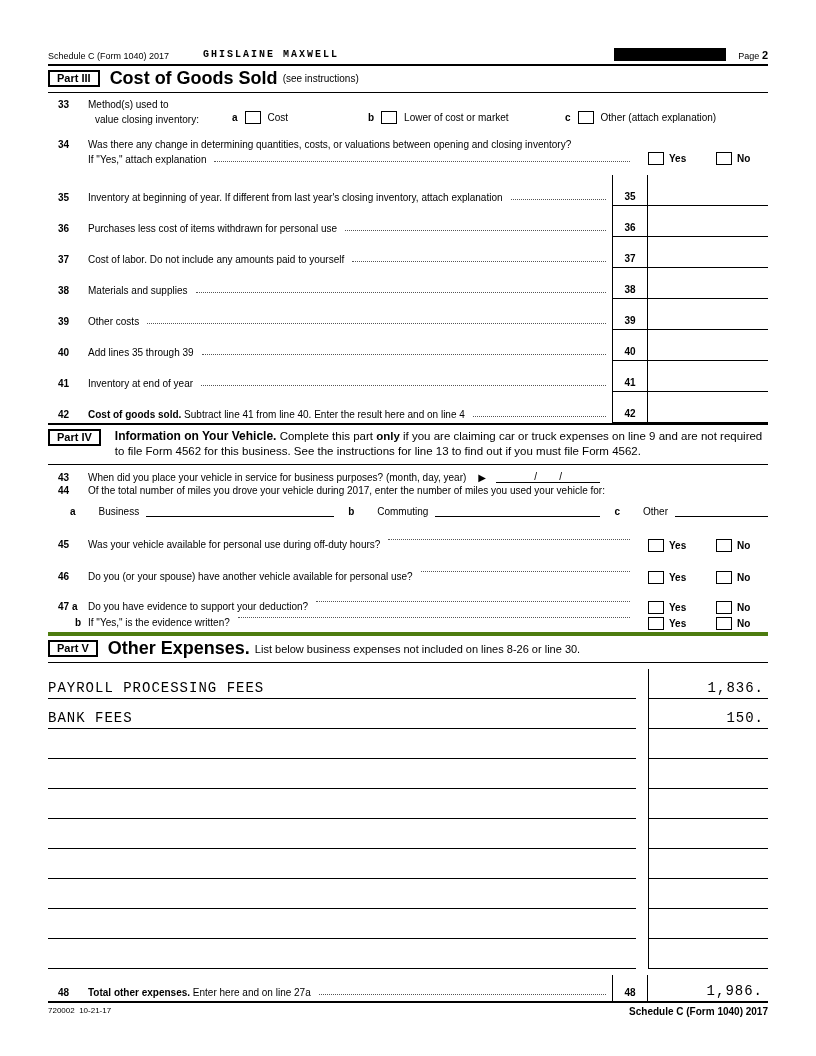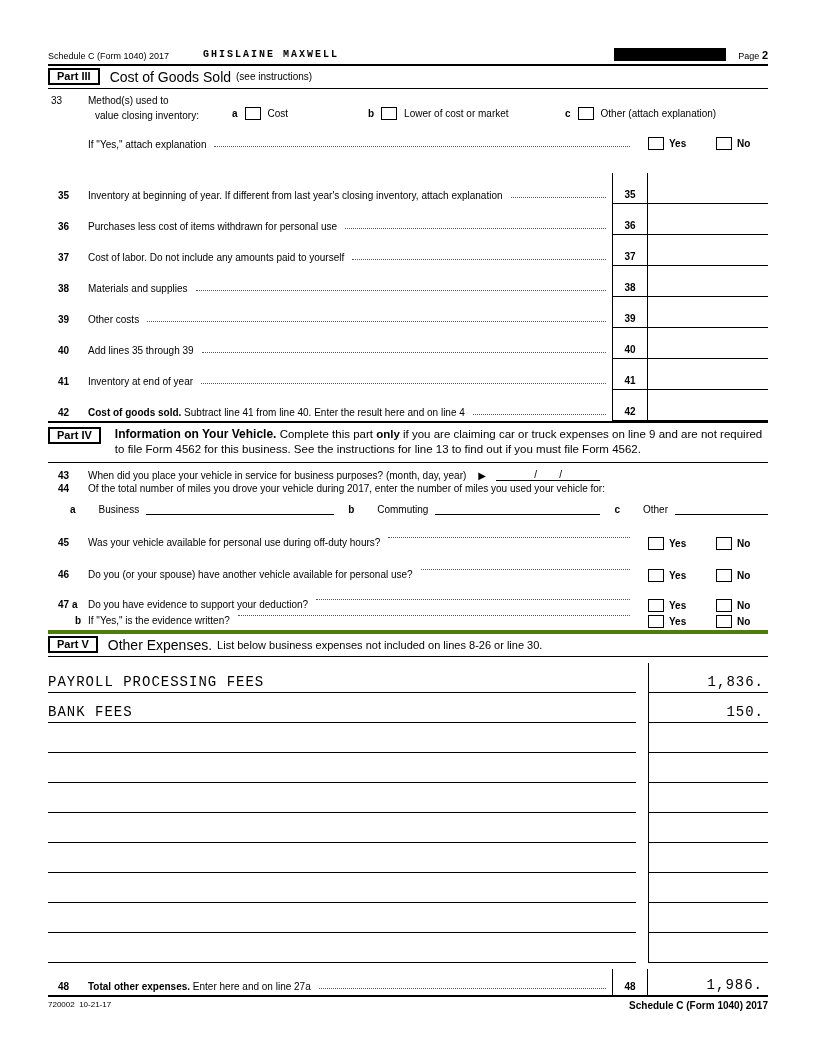--- a/index.html
+++ b/index.html
@@ -15,38 +15,38 @@
   .hdr-formid { font-size:9px; }
   .hdr-name { font-family:"Liberation Mono","DejaVu Sans Mono",monospace; font-size:10px; font-weight:bold; letter-spacing:2px; margin-left:34px; line-height:12px; }
   .hdr-redact { width:112px; height:13px; background:#000; margin-left:auto; }
   .hdr-page { font-size:9px; margin-left:12px; white-space:nowrap; }
   .hdr-page b { font-size:11px; }
 
   
   .part-bar { display:flex; align-items:center; border-bottom:1px solid #000; padding:2px 0 3px; }
   .part-bar.topline { border-top:4px solid #4d7c0f; }
   .badge { border:2px solid #000; font-weight:bold; font-size:11px; padding:0 7px 1px; margin-right:10px; flex:none; }
-  .pt-title { font-weight:normal; font-size:14px; }
+  .pt-title { font-weight:bold; font-size:18px; }
   .pt-sub { font-size:10px; margin-left:5px; }
   .part4-bar { display:flex; align-items:flex-start; border-top:2px solid #000; border-bottom:1px solid #000; padding:4px 0 5px; }
   .p4-text { flex:1; font-size:11.5px; line-height:15px; margin-left:4px; }
   .p4-text .t { font-weight:bold; font-size:12px; }
 
   
   .ln { width:40px; padding-left:10px; font-weight:bold; font-size:10px; flex:none; }
   .ln.sub { padding-left:27px; }
   .dots { flex:1; border-bottom:1.5px dotted #555; margin:0 6px 3px 8px; min-width:20px; }
   .checkbox { width:16px; height:13px; border:1px solid #000; background:#fff; display:inline-block; flex:none; }
   .yn-group { display:flex; align-items:center; gap:5px; flex:none; width:58px; margin-left:12px; }
   .yn-group.no { width:52px; margin-left:10px; }
   .yn-label { font-size:10px; font-weight:bold; }
 
   
   .line33 { position:relative; height:46px; font-size:10px; }
-  .l33-num { position:absolute; left:3px; top:6px; font-weight:normal; }
+  .l33-num { position:absolute; left:10px; top:6px; font-weight:bold; }
   .l33-t1 { position:absolute; left:40px; top:6px; }
   .l33-t2 { position:absolute; left:47px; top:21px; }
   .l33-opt { position:absolute; top:18px; display:flex; align-items:center; gap:7px; }
   .l33-opt .letter { font-weight:bold; }
   .l33-a { left:184px; } .l33-b { left:320px; } .l33-c { left:517px; }
 
   
   .line34 { height:36px; font-size:10px; }
   .q-row1 { display:flex; }
   .q-row2 { display:flex; align-items:flex-end; margin-left:40px; margin-top:2px; }
@@ -123,20 +123,24 @@
       <span>Lower of cost or market</span>
     </span>
     <span class="l33-opt l33-c">
       <span class="letter">c</span>
       <span class="checkbox"></span>
       <span>Other (attach explanation)</span>
     </span>
   </div>
 
   <div class="line34">
+    <div class="q-row1">
+      <span class="ln">34</span>
+      <span>Was there any change in determining quantities, costs, or valuations between opening and closing inventory?</span>
+    </div>
     <div class="q-row2">
       <span>If "Yes," attach explanation</span>
       <span class="dots"></span>
       <span class="yn-group">
         <span class="checkbox"></span>
         <span class="yn-label">Yes</span>
       </span>
       <span class="yn-group no">
         <span class="checkbox"></span>
         <span class="yn-label">No</span>

